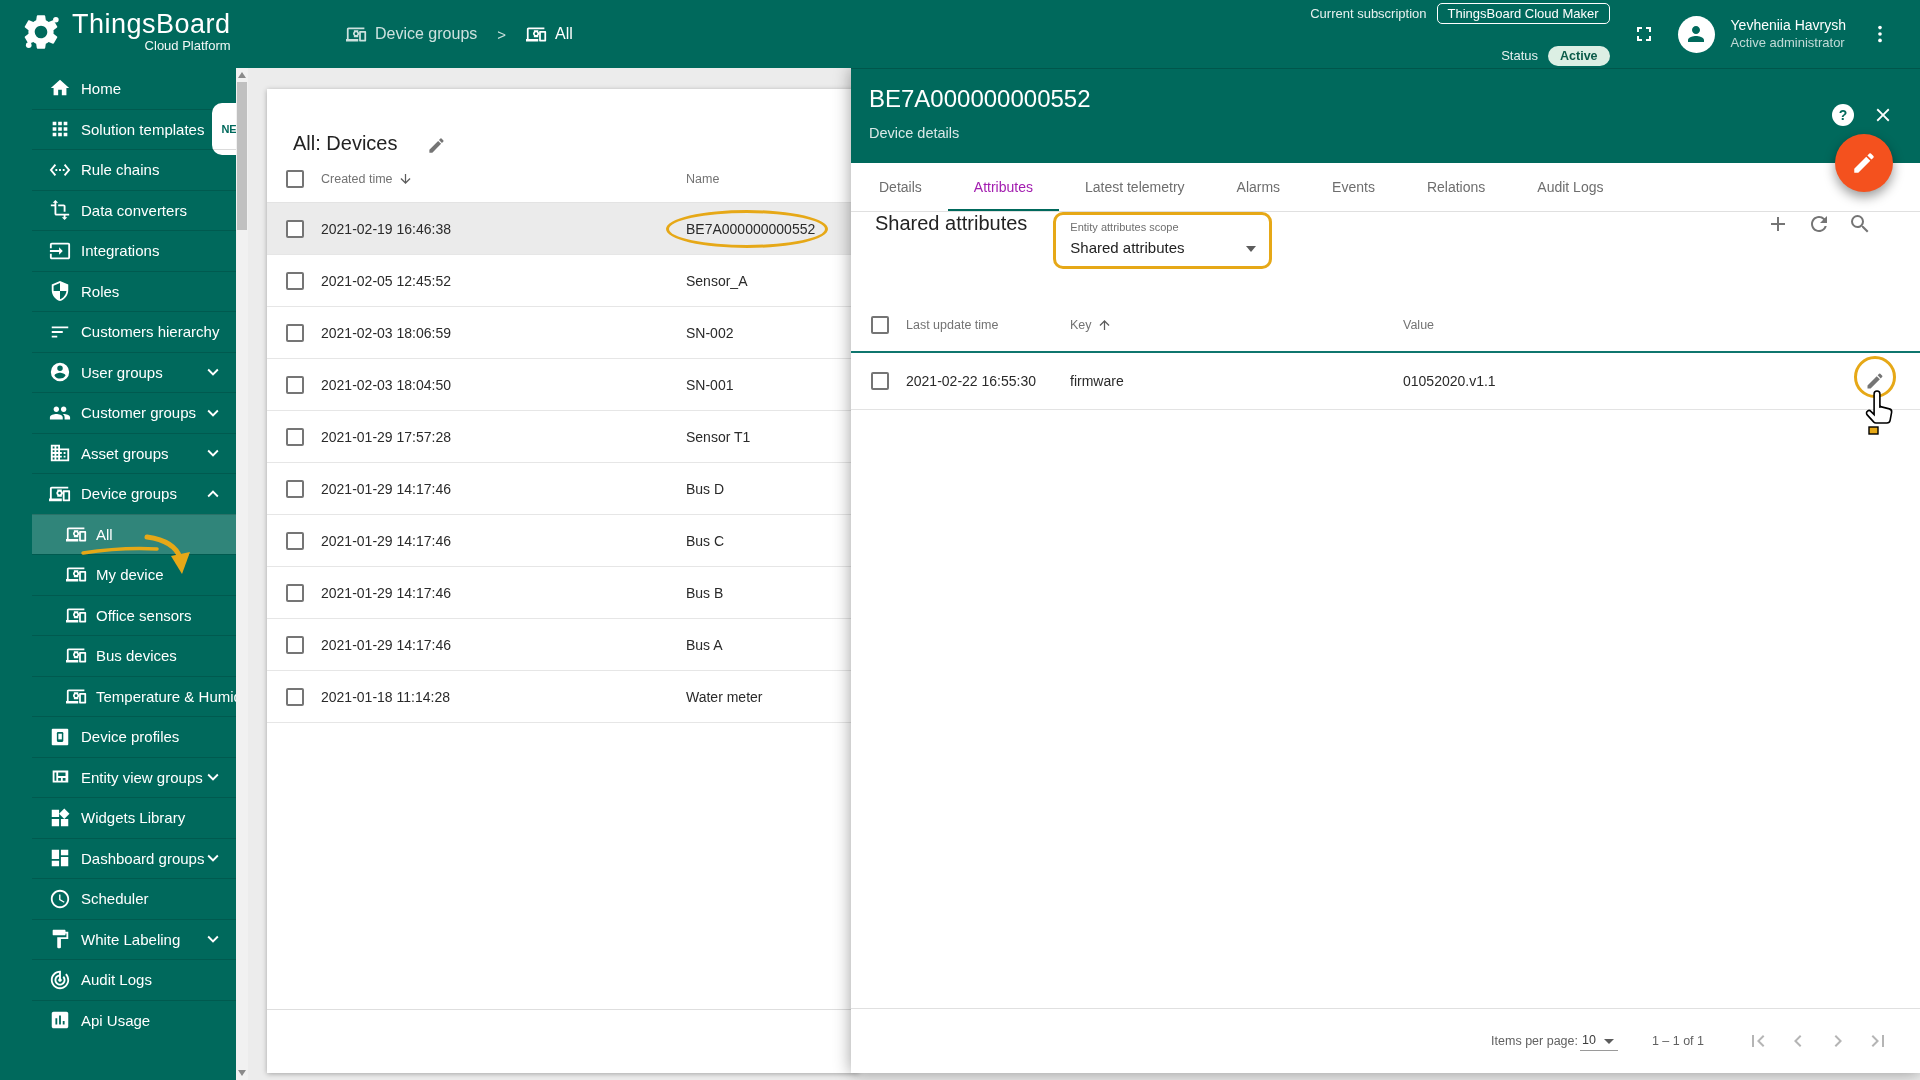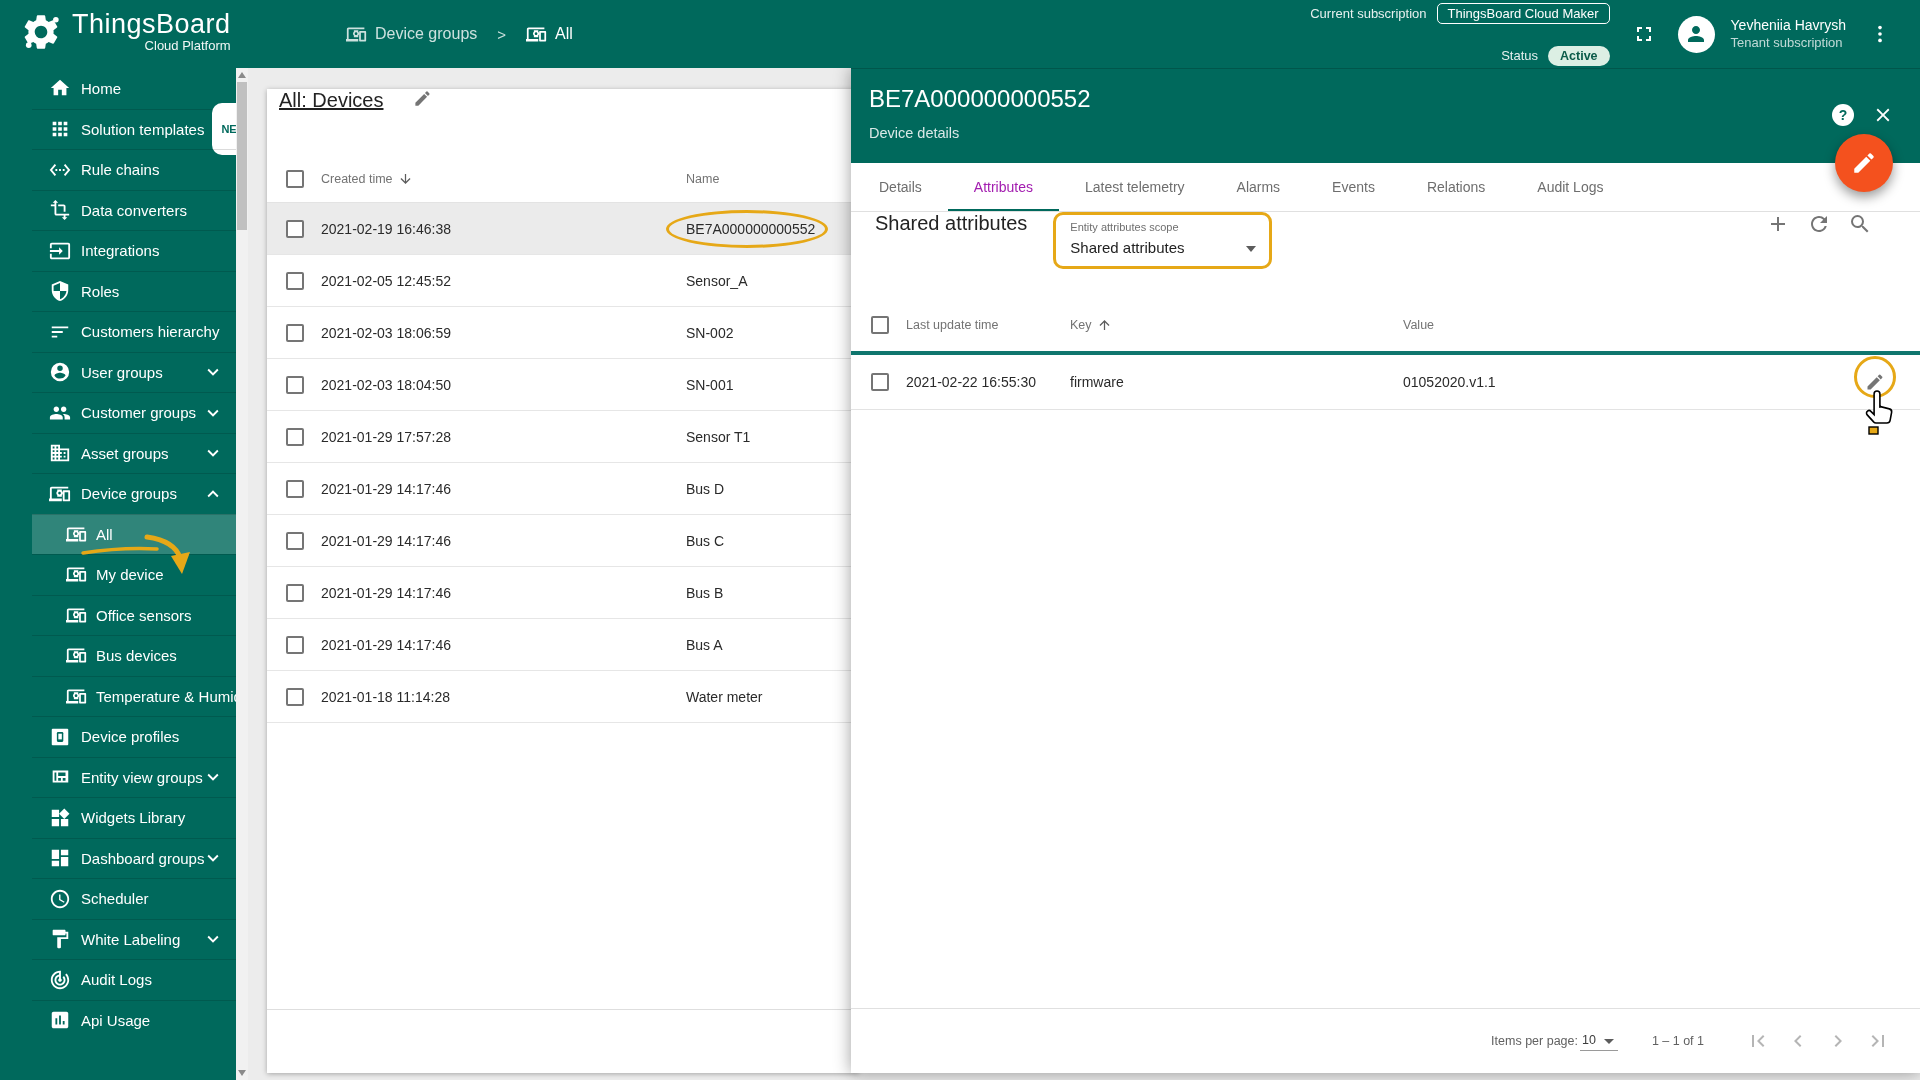--- a/index.html
+++ b/index.html
@@ -55,21 +55,21 @@
     border-radius:10px; padding:20px 9px; margin-left:8px; vertical-align:2px; }
   .side-scroll { position:absolute; left:236px; top:68px; width:12px; height:1012px; background:#f1f1f1; z-index:21; }
   .side-scroll .thumb { position:absolute; left:1px; top:14px; width:10px; height:148px; background:#c0c0c0; }
   .scroll-arrow { position:absolute; left:2px; width:0; height:0; border-left:4px solid transparent; border-right:4px solid transparent; }
   .scroll-arrow.up { top:4px; border-bottom:6px solid #8a8a8a; }
   .scroll-arrow.down { bottom:4px; border-top:6px solid #8a8a8a; }
 
   
   .device-card { position:absolute; left:267px; top:89px; width:592px; height:984px; background:#fff;
     box-shadow:0 1px 5px rgba(0,0,0,.3); z-index:5; }
-  .card-title-row { height:66px; display:flex; align-items:flex-start; padding-left:12px; gap:30px;text-decoration:underline; }
+  .card-title-row { height:66px; display:flex; align-items:flex-end; padding-left:26px; gap:30px; }
   .card-title { font-size:20px; color:#232323; }
   .edit-ic { color:#757575; width:19px; height:19px; cursor:pointer; }
   .dtable-head { position:relative; height:48px; border-bottom:1px solid #e3e3e3; color:#737373; font-size:12.5px; font-weight:500; }
   .dtable-row { position:relative; height:52px; border-bottom:1px solid #e6e6e6; font-size:14px; color:#2a2a2a; cursor:pointer; }
   .dtable-row.selected { background:#ebebeb; }
   .cb { position:absolute; left:19px; top:50%; margin-top:-9px; width:18px; height:18px;
     border:2px solid #757575; border-radius:2px; background:#fff; cursor:pointer; }
   .col-time { position:absolute; left:54px; top:50%; transform:translateY(-50%); white-space:nowrap; }
   .col-name { position:absolute; left:419px; top:50%; transform:translateY(-50%); white-space:nowrap; }
   .head-flex { display:flex; align-items:center; gap:5px; }
@@ -98,21 +98,21 @@
   .scope-field { position:relative; margin-left:26px; width:219px; height:57px;
     border:3px solid #E6A817; border-radius:10px; background:#fff; cursor:pointer; }
   .scope-label { position:absolute; left:14px; top:6px; font-size:11px; color:#6f6f6f; }
   .scope-value { position:absolute; left:14px; top:24px; font-size:15px; color:#222; }
   .scope-caret { position:absolute; right:13px; top:31px; width:0; height:0;
     border-left:5px solid transparent; border-right:5px solid transparent; border-top:6px solid #5c5c5c; }
   .toolbar-icons { margin-left:auto; display:flex; align-items:center; gap:17px; padding-right:24px; }
   .tool-btn { width:24px; height:24px; color:#757575; cursor:pointer; }
 
   .attr-head { position:relative; height:53px; color:#737373; font-size:12.5px; font-weight:500; }
-  .attr-row { position:relative; height:59px; border-top:4px solid #0f766e; border-bottom:1px solid #e3e3e3;
+  .attr-row { position:relative; height:59px; border-top:2px solid #0f766e; border-bottom:1px solid #e3e3e3;
     font-size:14px; color:#2a2a2a; }
   .acol-time { position:absolute; left:55px; top:50%; transform:translateY(-50%); }
   .acol-key { position:absolute; left:219px; top:50%; transform:translateY(-50%); }
   .acol-value { position:absolute; left:552px; top:50%; transform:translateY(-50%); }
   .row-edit { position:absolute; left:1014px; top:50%; margin-top:-10px; width:20px; height:20px; color:#757575; cursor:pointer; }
 
   .panel-footer { position:absolute; left:0; right:0; bottom:0; height:65px; border-top:1px solid #e0e0e0;
     display:flex; align-items:center; justify-content:flex-end; padding-right:30px; font-size:12.5px; color:#616161; background:#fff; }
   .ipp-select { position:relative; margin-left:2px; padding:2px 22px 3px 2px; border-bottom:1px solid #9a9a9a;
     color:#3c3c3c; cursor:pointer; }
@@ -298,21 +298,21 @@
           <use class="ic" href="#i-fullscreen"></use>
         </svg>
     </div>
     <div class="avatar">
       <svg width="24" height="24" viewBox="0 0 24 24">
           <use class="ic" href="#i-person"></use>
         </svg>
     </div>
     <div class="user-block">
       <span class="user-name">Yevheniia Havrysh</span>
-      <span class="user-role">Tenant subscription</span>
+      <span class="user-role">Active administrator</span>
     </div>
     <div class="tb-iconbtn">
       <svg width="22" height="22" viewBox="0 0 24 24">
           <use class="ic" href="#i-dots"></use>
         </svg>
     </div>
   </div>
 </div>
 
 <nav class="sidebar">

